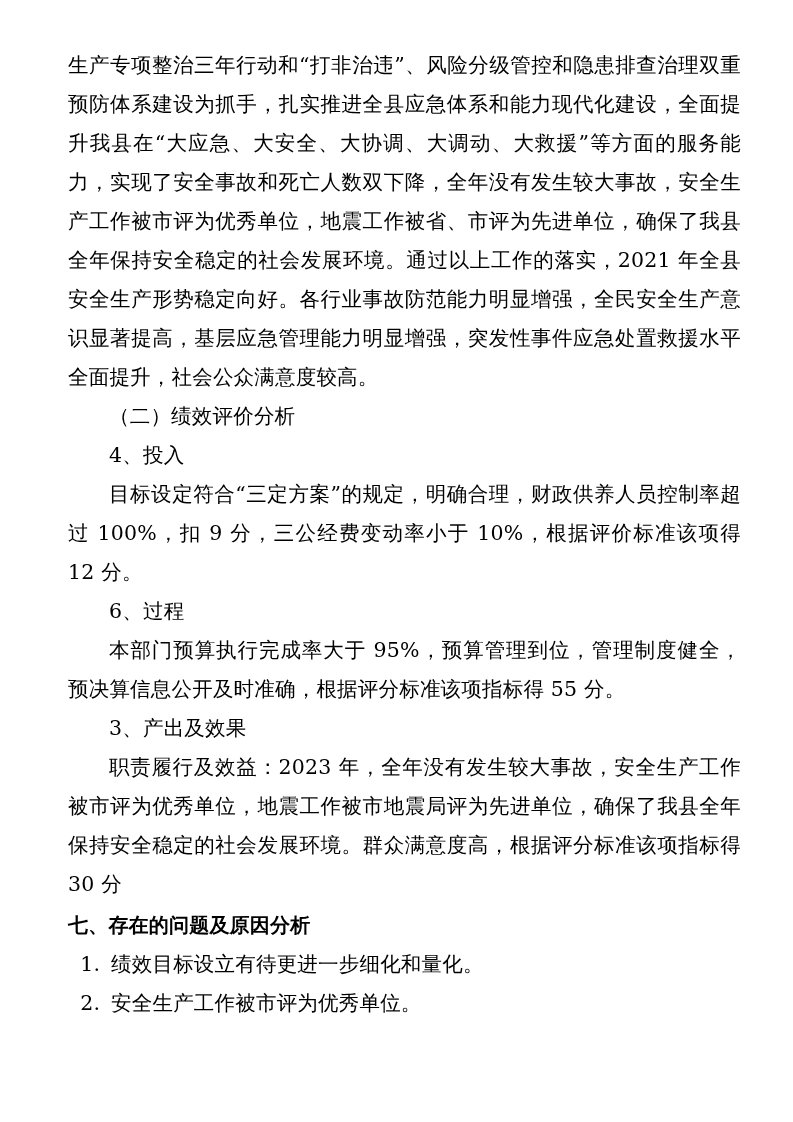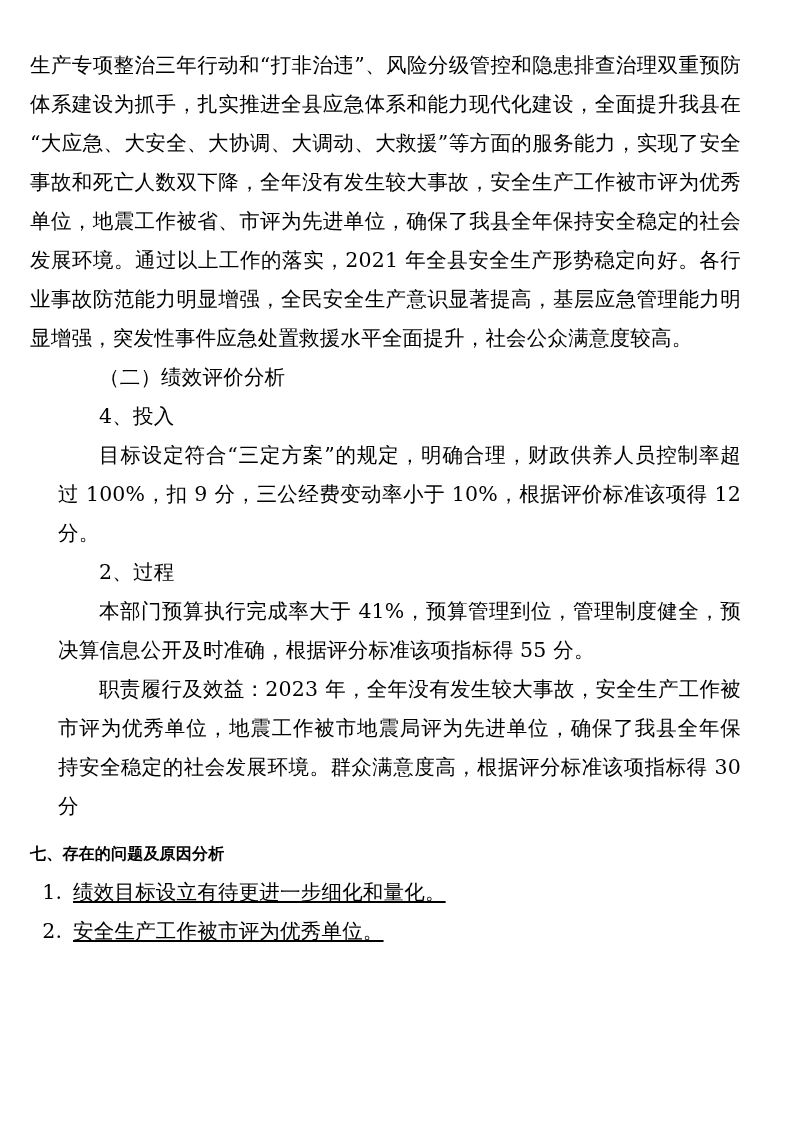--- a/index.html
+++ b/index.html
@@ -12,86 +12,85 @@
     height: 1122px;
     font-family: "DejaVu Serif", "Liberation Serif", serif;
     color: #000000;
     overflow: hidden;
   }
   .page {
     position: relative;
     width: 789px;
     height: 1122px;
     box-sizing: border-box;
-    padding: 46px 48px 0 30px;
+    padding: 46px 48px 0 68px;
     background: #ffffff;
   }
   .doc-body {
     font-size: 20.5px;
     line-height: 39px;
     text-align: justify;
     text-justify: inter-ideograph;
     letter-spacing: 0.2px;
   }
   p {
     margin: 0;
   }
   .para-indent {
     text-indent: 2em;
-    margin-left: 28px;
   }
   .para-flush {
     text-indent: 0;
   }
   .heading {
     font-family: "DejaVu Sans", "Liberation Sans", sans-serif;
     font-weight: bold;
-    font-size: 16px;
+    font-size: 20px;
     line-height: 39px;
-    margin-top: 8px;
+    margin-top: 2px;
     text-indent: 0;
   }
   .list-item {
     display: block;
     text-indent: 0;
     padding-left: 2.1em;
     position: relative;
   }
   .list-item .num {
     position: absolute;
     left: 0.6em;
     top: 0;
   }
   .list-item .txt {
     display: inline-block;
     text-indent: 0;
-    text-decoration: underline;
   }
   .nowrap-num {
     font-family: "DejaVu Serif", "Liberation Serif", serif;
   }
 </style>
 </head>
 <body>
 
 <div class="page">
   <div class="doc-body">
 
     <p class="para-flush">生产专项整治三年行动和“打非治违”、风险分级管控和隐患排查治理双重预防体系建设为抓手，扎实推进全县应急体系和能力现代化建设，全面提升我县在“大应急、大安全、大协调、大调动、大救援”等方面的服务能力，实现了安全事故和死亡人数双下降，全年没有发生较大事故，安全生产工作被市评为优秀单位，地震工作被省、市评为先进单位，确保了我县全年保持安全稳定的社会发展环境。通过以上工作的落实，2021 年全县安全生产形势稳定向好。各行业事故防范能力明显增强，全民安全生产意识显著提高，基层应急管理能力明显增强，突发性事件应急处置救援水平全面提升，社会公众满意度较高。</p>
 
     <p class="para-indent">（二）绩效评价分析</p>
 
     <p class="para-indent">4、投入</p>
 
     <p class="para-indent">目标设定符合“三定方案”的规定，明确合理，财政供养人员控制率超过 100%，扣 9 分，三公经费变动率小于 10%，根据评价标准该项得 12 分。</p>
 
-    <p class="para-indent">2、过程</p>
+    <p class="para-indent">6、过程</p>
 
-    <p class="para-indent">本部门预算执行完成率大于 41%，预算管理到位，管理制度健全，预决算信息公开及时准确，根据评分标准该项指标得 55 分。</p>
+    <p class="para-indent">本部门预算执行完成率大于 95%，预算管理到位，管理制度健全，预决算信息公开及时准确，根据评分标准该项指标得 55 分。</p>
 
+    <p class="para-indent">3、产出及效果</p>
 
     <p class="para-indent">职责履行及效益：2023 年，全年没有发生较大事故，安全生产工作被市评为优秀单位，地震工作被市地震局评为先进单位，确保了我县全年保持安全稳定的社会发展环境。群众满意度高，根据评分标准该项指标得 30 分</p>
 
     <p class="heading">七、存在的问题及原因分析</p>
 
     <p class="list-item">
       <span class="num nowrap-num">1.</span>
       <span class="txt">绩效目标设立有待更进一步细化和量化。</span>
     </p>
 

